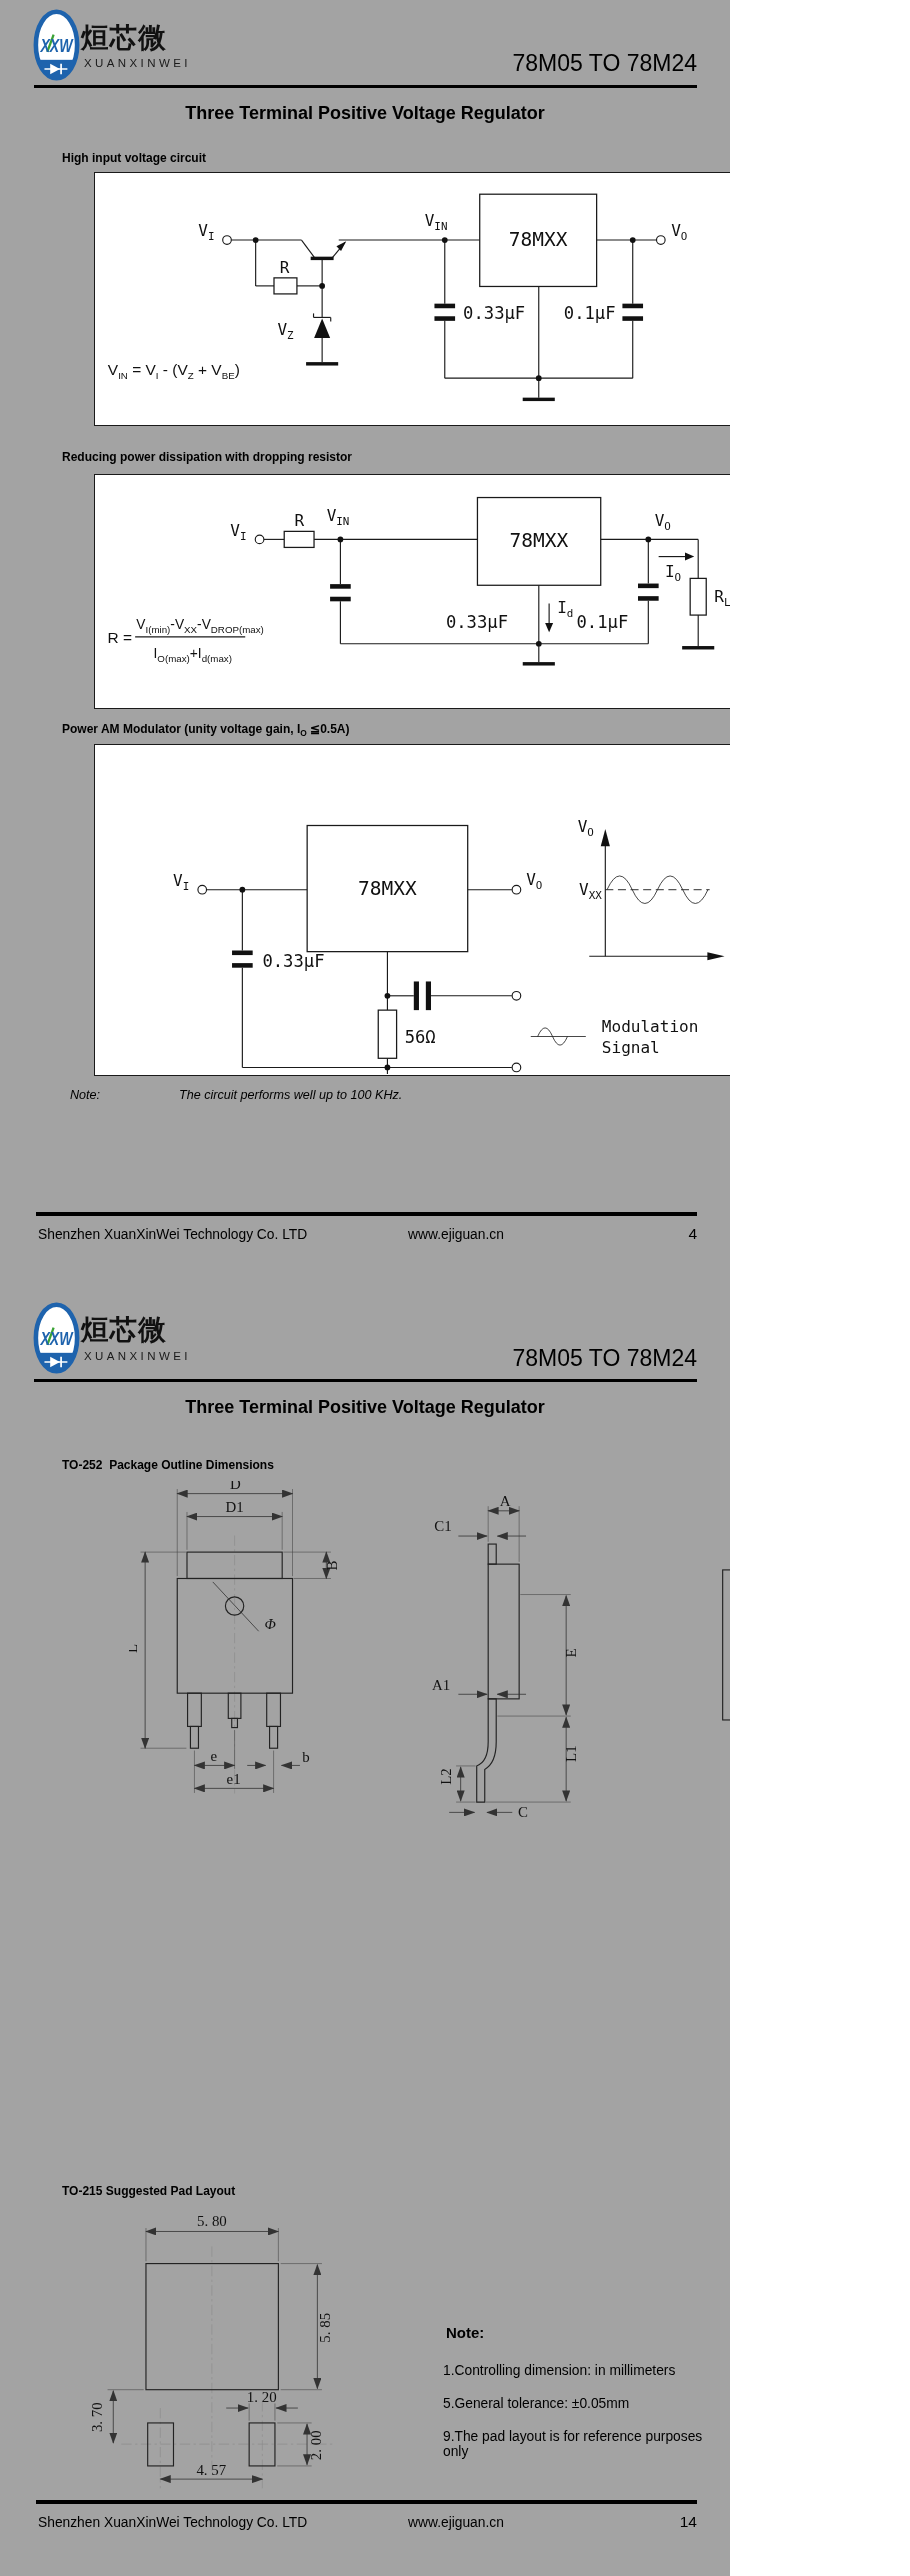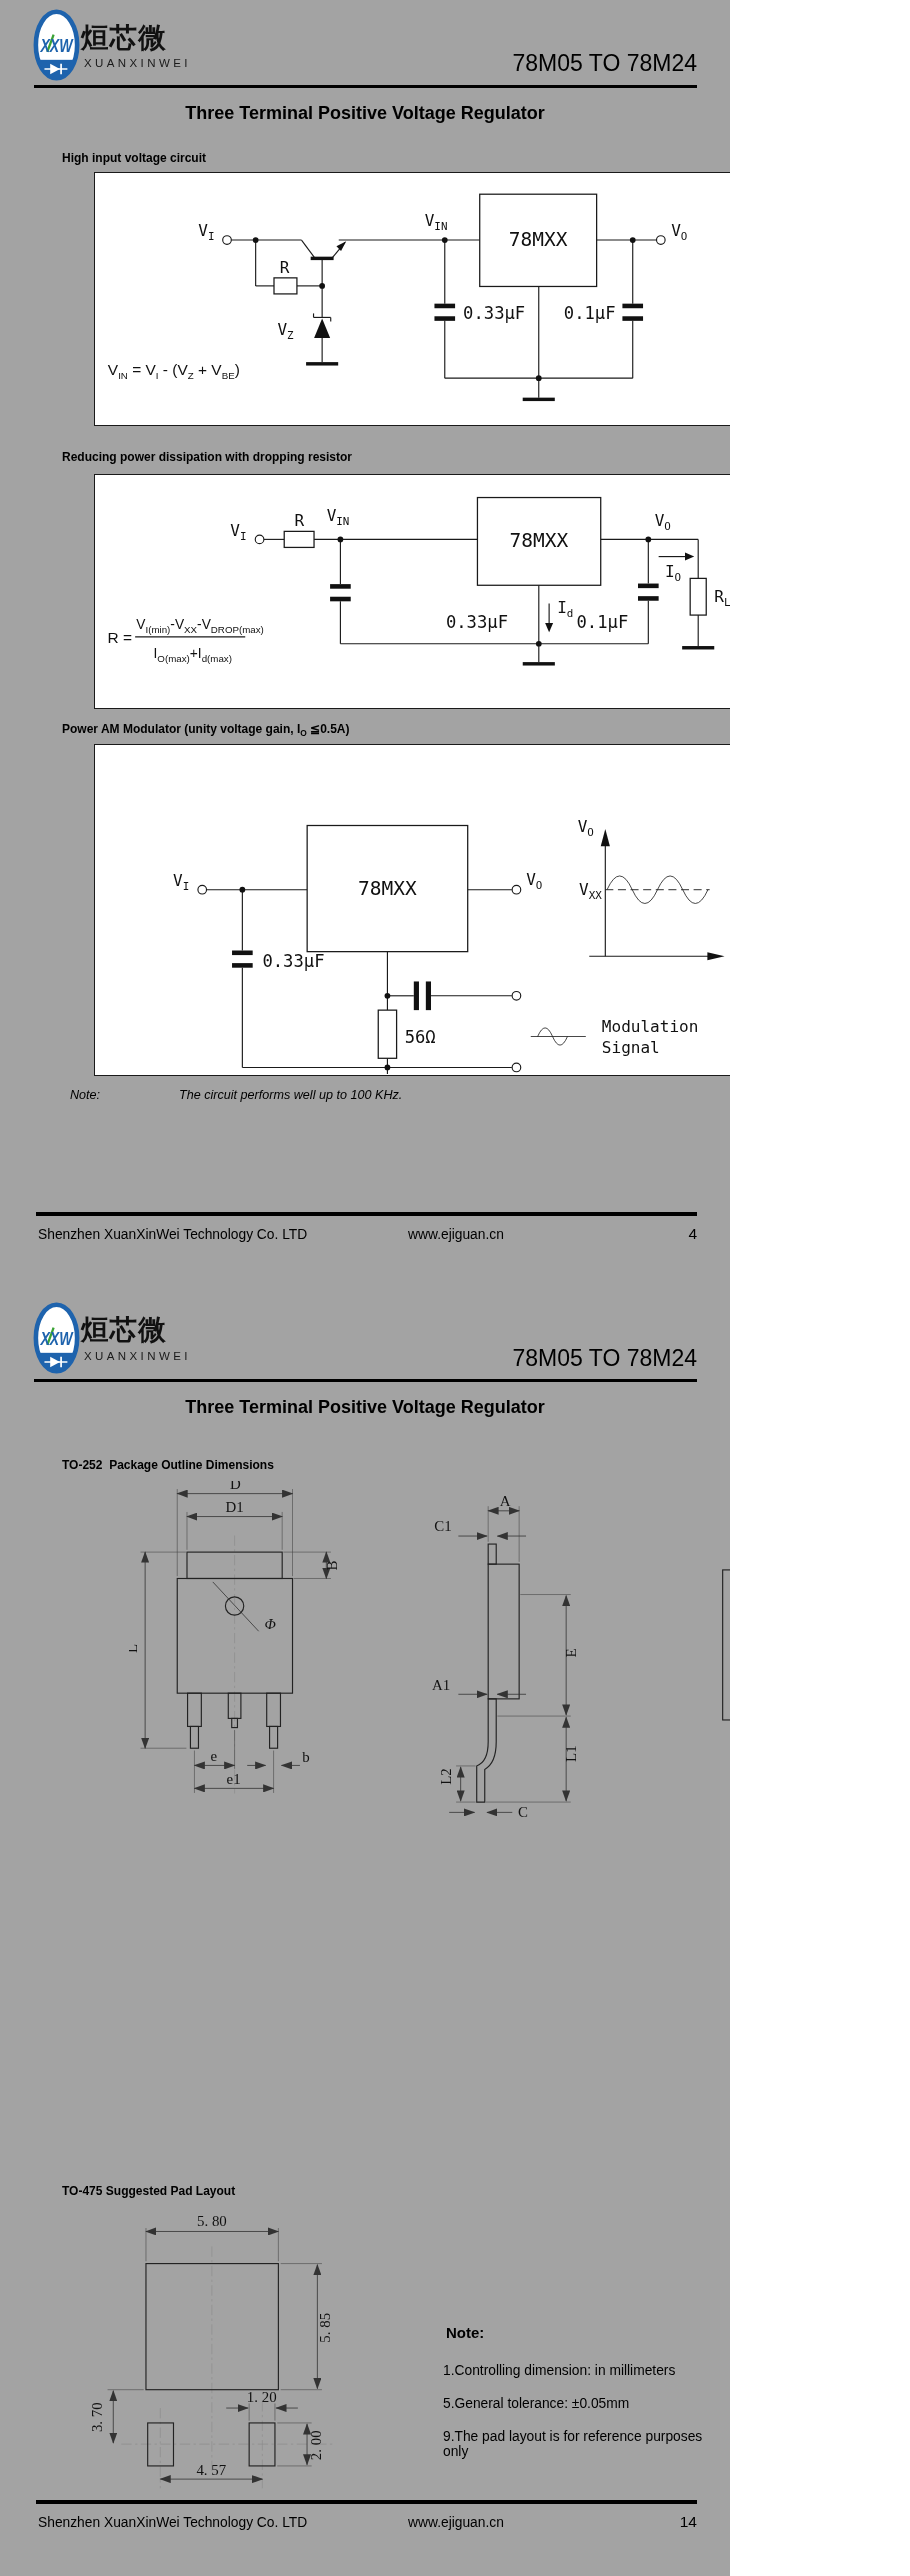--- a/index.html
+++ b/index.html
@@ -443,21 +443,21 @@
     <g>
       <line class="dl" x1="208" y1="175" x2="208" y2="305" marker-start="url(#a3)" marker-end="url(#a3)"></line>
       <text x="226" y="290" transform="rotate(-90 226 290)">N</text>
     </g>
     <g>
       <line class="dl" x1="96" y1="408" x2="224" y2="408" marker-start="url(#a3)" marker-end="url(#a3)"></line>
       <text x="152" y="398">V</text>
     </g>
   </svg>
 
-  <div class="sec-h" style="left:62px;top:896px">TO-475 Suggested Pad Layout</div>
+  <div class="sec-h" style="left:62px;top:896px">TO-215 Suggested Pad Layout</div>
 
   <svg class="dim abs" style="left:64px;top:918px" width="321" height="290" viewBox="0 0 560 505">
     <defs>
         <marker id="a4" markerWidth="14" markerHeight="10" refX="13" refY="5" orient="auto-start-reverse">
           <path d="M0,0 L14,5 L0,10 Z" fill="#333"></path>
         </marker>
       </defs>
     <line class="cl" x1="258" y1="70" x2="258" y2="465"></line>
     <line class="cl" x1="100" y1="415" x2="470" y2="415"></line>
     <line class="cl" x1="168" y1="352" x2="168" y2="492"></line>

